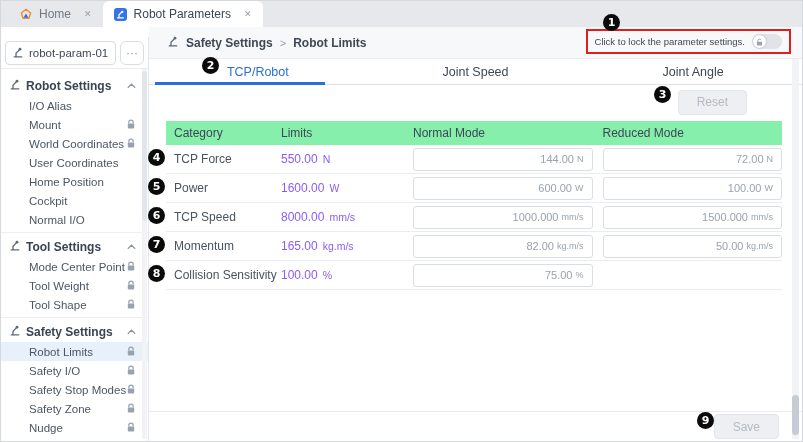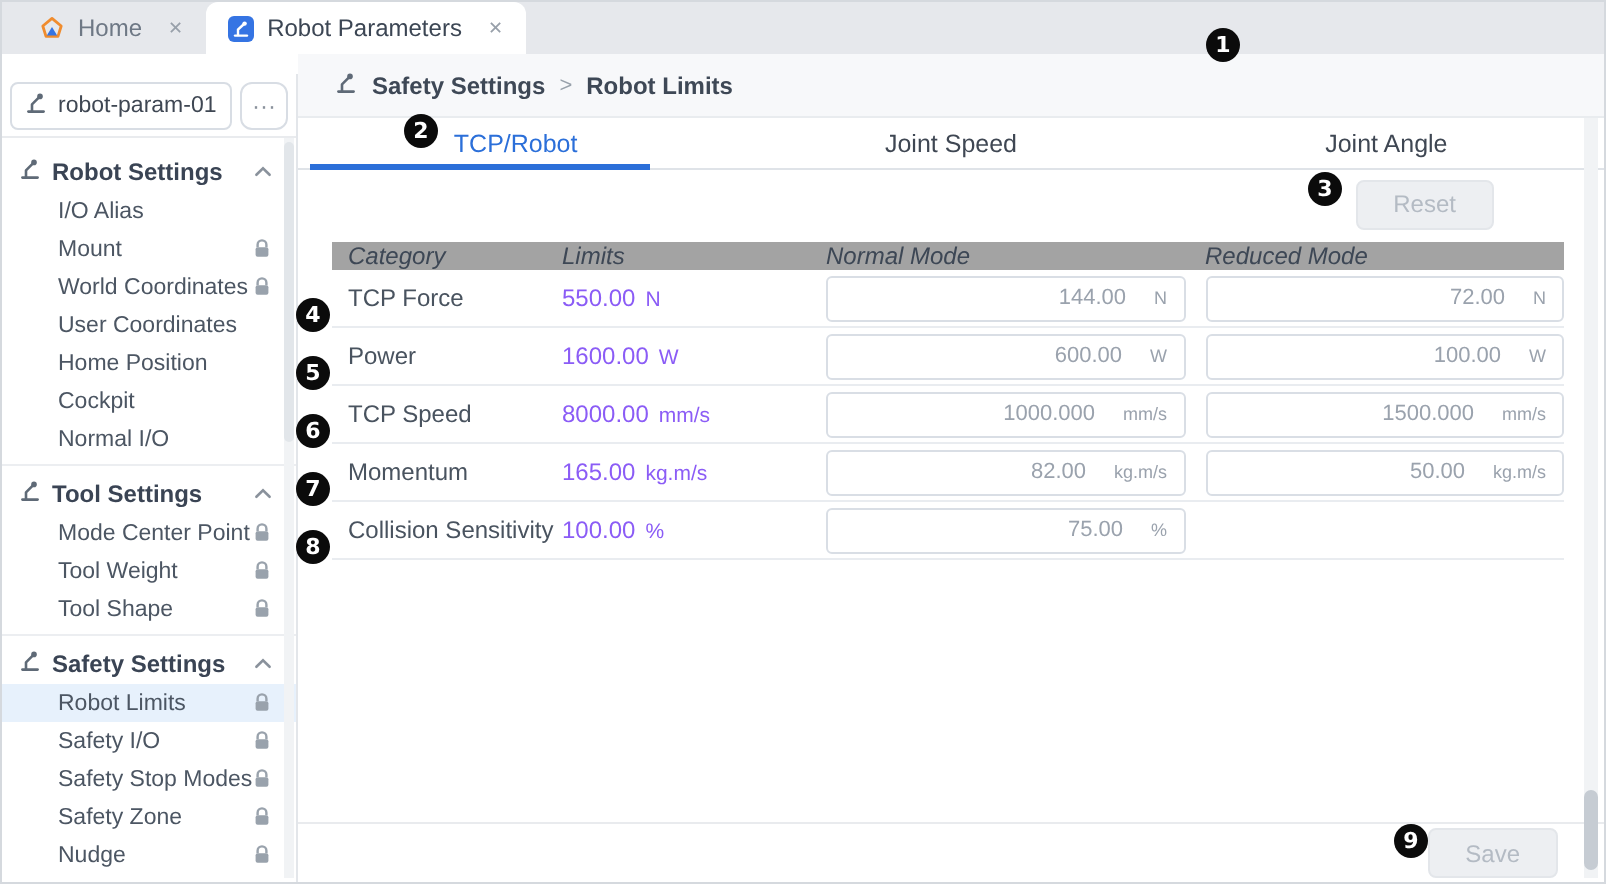--- a/index.html
+++ b/index.html
@@ -60,29 +60,29 @@
   .ctab.active::after { content:""; position:absolute; left:6px; width:170px; bottom:-1px; height:3px;
                         background:var(--accent); }
 
   .reset-row { height:34px; flex:0 0 34px; display:flex; align-items:center; justify-content:flex-end;
                padding-right:55px; }
   .btn-disabled { height:25px; padding:0 18px; background:#edeff2; border:1px solid #e3e6ea;
                   border-radius:4px; color:#b4bbc4; font-size:12px; display:flex; align-items:center; }
 
   .ptable { margin:2px 20px 0 17px; }
   .trow { display:grid; grid-template-columns:105px 122px 1fr 1fr; column-gap:10px; align-items:center; }
-  .thead { height:14px; background:#a3a3a3;font-style:italic; }
+  .thead { height:24px; background:#86efac; }
   .thead .cell { font-size:12px; color:#3d4755; }
   .cell.first { padding-left:8px; }
   .tbody-row { height:29px; border-bottom:1px solid #e9ecf0; }
   .cat { font-size:12px; color:#49535f; padding-left:8px; white-space:nowrap; }
   .limit { font-size:12px; color:#8b5cf6; white-space:nowrap; }
   .limit .u { font-size:10.5px; margin-left:5px; }
   .pinput { height:23px; border:1px solid #d9dee5; border-radius:3px; background:#fff;
-            display:flex; align-items:center; justify-content:flex-end; padding:0 8px; gap:14px; }
+            display:flex; align-items:center; justify-content:flex-end; padding:0 8px; gap:3px; }
   .pinput .v { font-size:11px; color:#9aa2ad; }
   .pinput .u { font-size:9px; color:#9aa2ad; }
 
   .spacer { flex:1; }
   .footer { height:30px; flex:0 0 30px; border-top:1px solid #e9ebee; display:flex; align-items:center;
             justify-content:flex-end; padding-right:23px; }
 
   .content-scroll { position:absolute; right:3px; top:32px; bottom:2px; width:7px; background:#f1f3f5; }
   .content-scroll .thumb { position:absolute; bottom:4px; width:7px; height:40px; background:#c6ccd3; border-radius:4px; }
 
@@ -293,20 +293,31 @@
       <div class="breadcrumb">
         <span class="svg-slot"><svg width="12" height="12" viewBox="0 0 12 12">
               <path d="M2.2 10.8h7.6" stroke="#5f6a77" stroke-width="1.3" fill="none" stroke-linecap="round"></path>
               <path d="M4 10.5V7.2L7.6 3.6" stroke="#5f6a77" stroke-width="1.3" fill="none" stroke-linecap="round" stroke-linejoin="round"></path>
               <circle cx="8" cy="3.2" r="1.4" fill="#5f6a77"></circle>
             </svg></span>
         <span>Safety Settings</span>
         <span class="crumb-sep">&gt;</span>
         <span>Robot Limits</span>
       </div>
+      <div class="lock-hint">
+        <span class="lock-hint-text">Click to lock the parameter settings.</span>
+        <div class="toggle">
+          <div class="knob">
+            <span class="svg-slot"><svg width="9" height="9" viewBox="0 0 10 11">
+                  <path d="M3 4.6V3.2a2 2 0 0 1 3.9-.5" fill="none" stroke="#9aa3ad" stroke-width="1.2"></path>
+                  <rect x="1.8" y="4.6" width="6.4" height="4.6" rx="1" fill="#9aa3ad"></rect>
+                </svg></span>
+          </div>
+        </div>
+      </div>
     </div>
 
     <div class="tabstrip">
         <div class="ctab active">
           <span>TCP/Robot</span>
         </div>
         <div class="ctab">
           <span>Joint Speed</span>
         </div>
         <div class="ctab">

